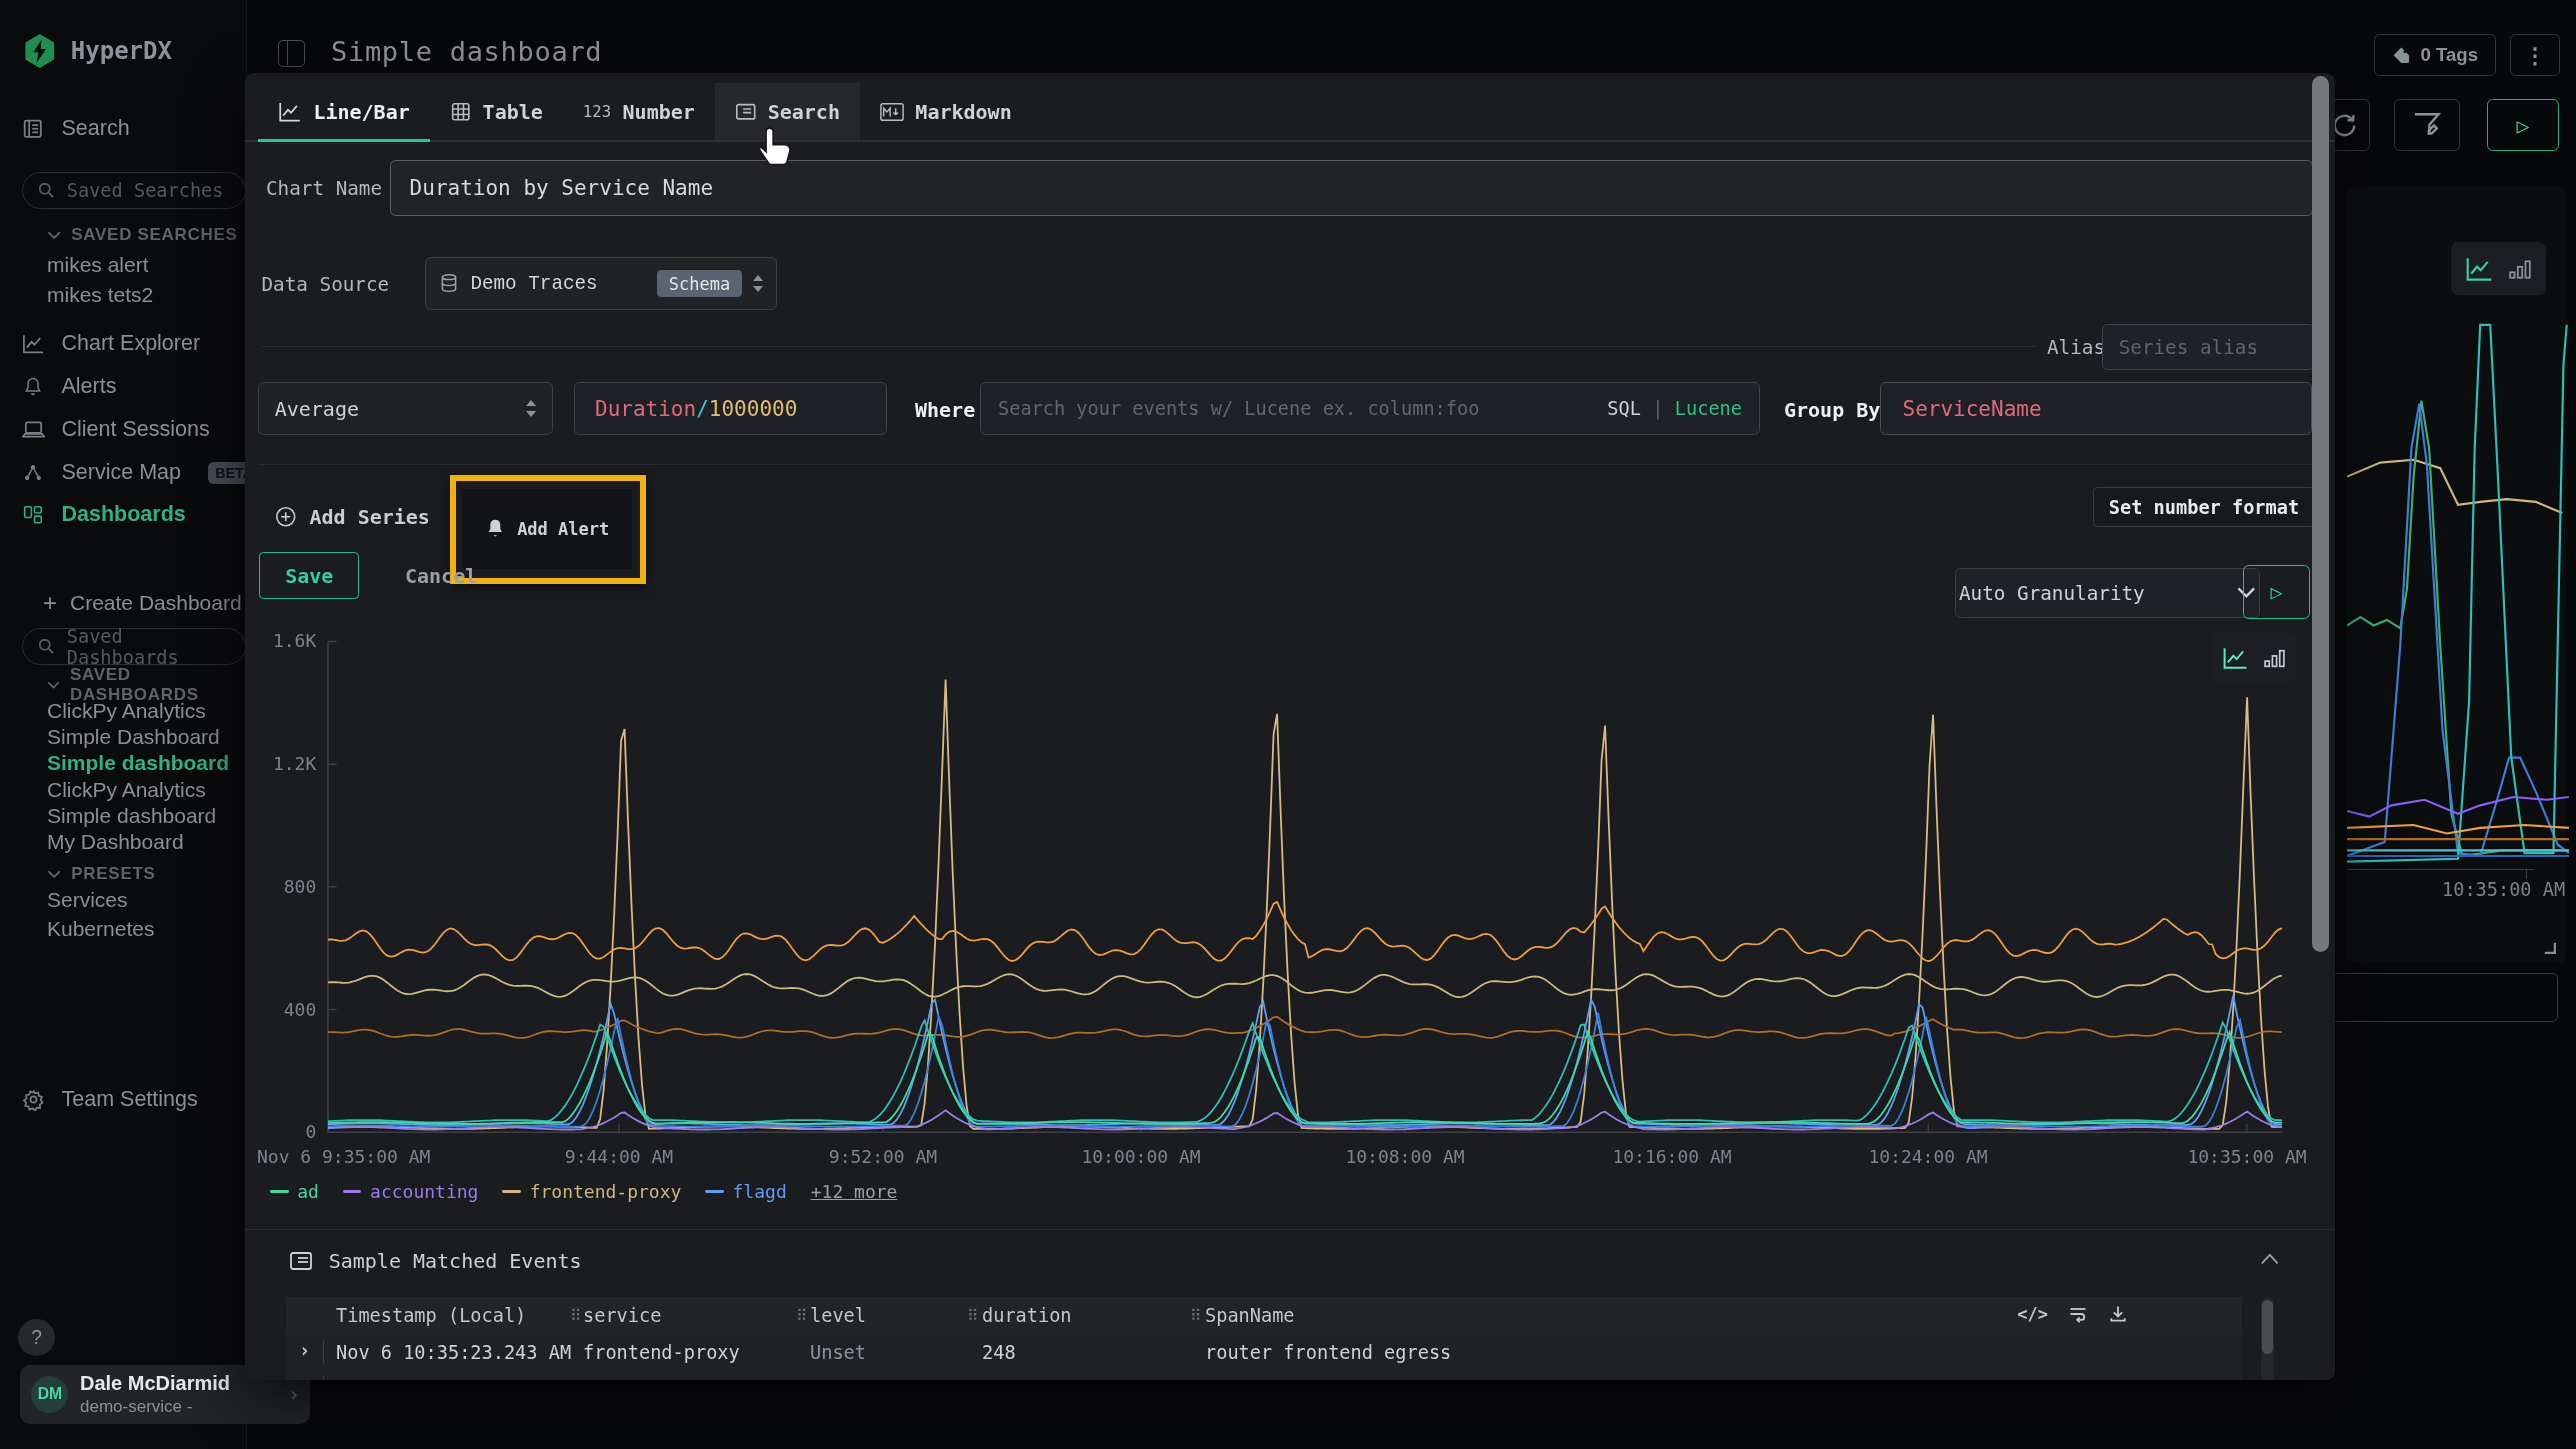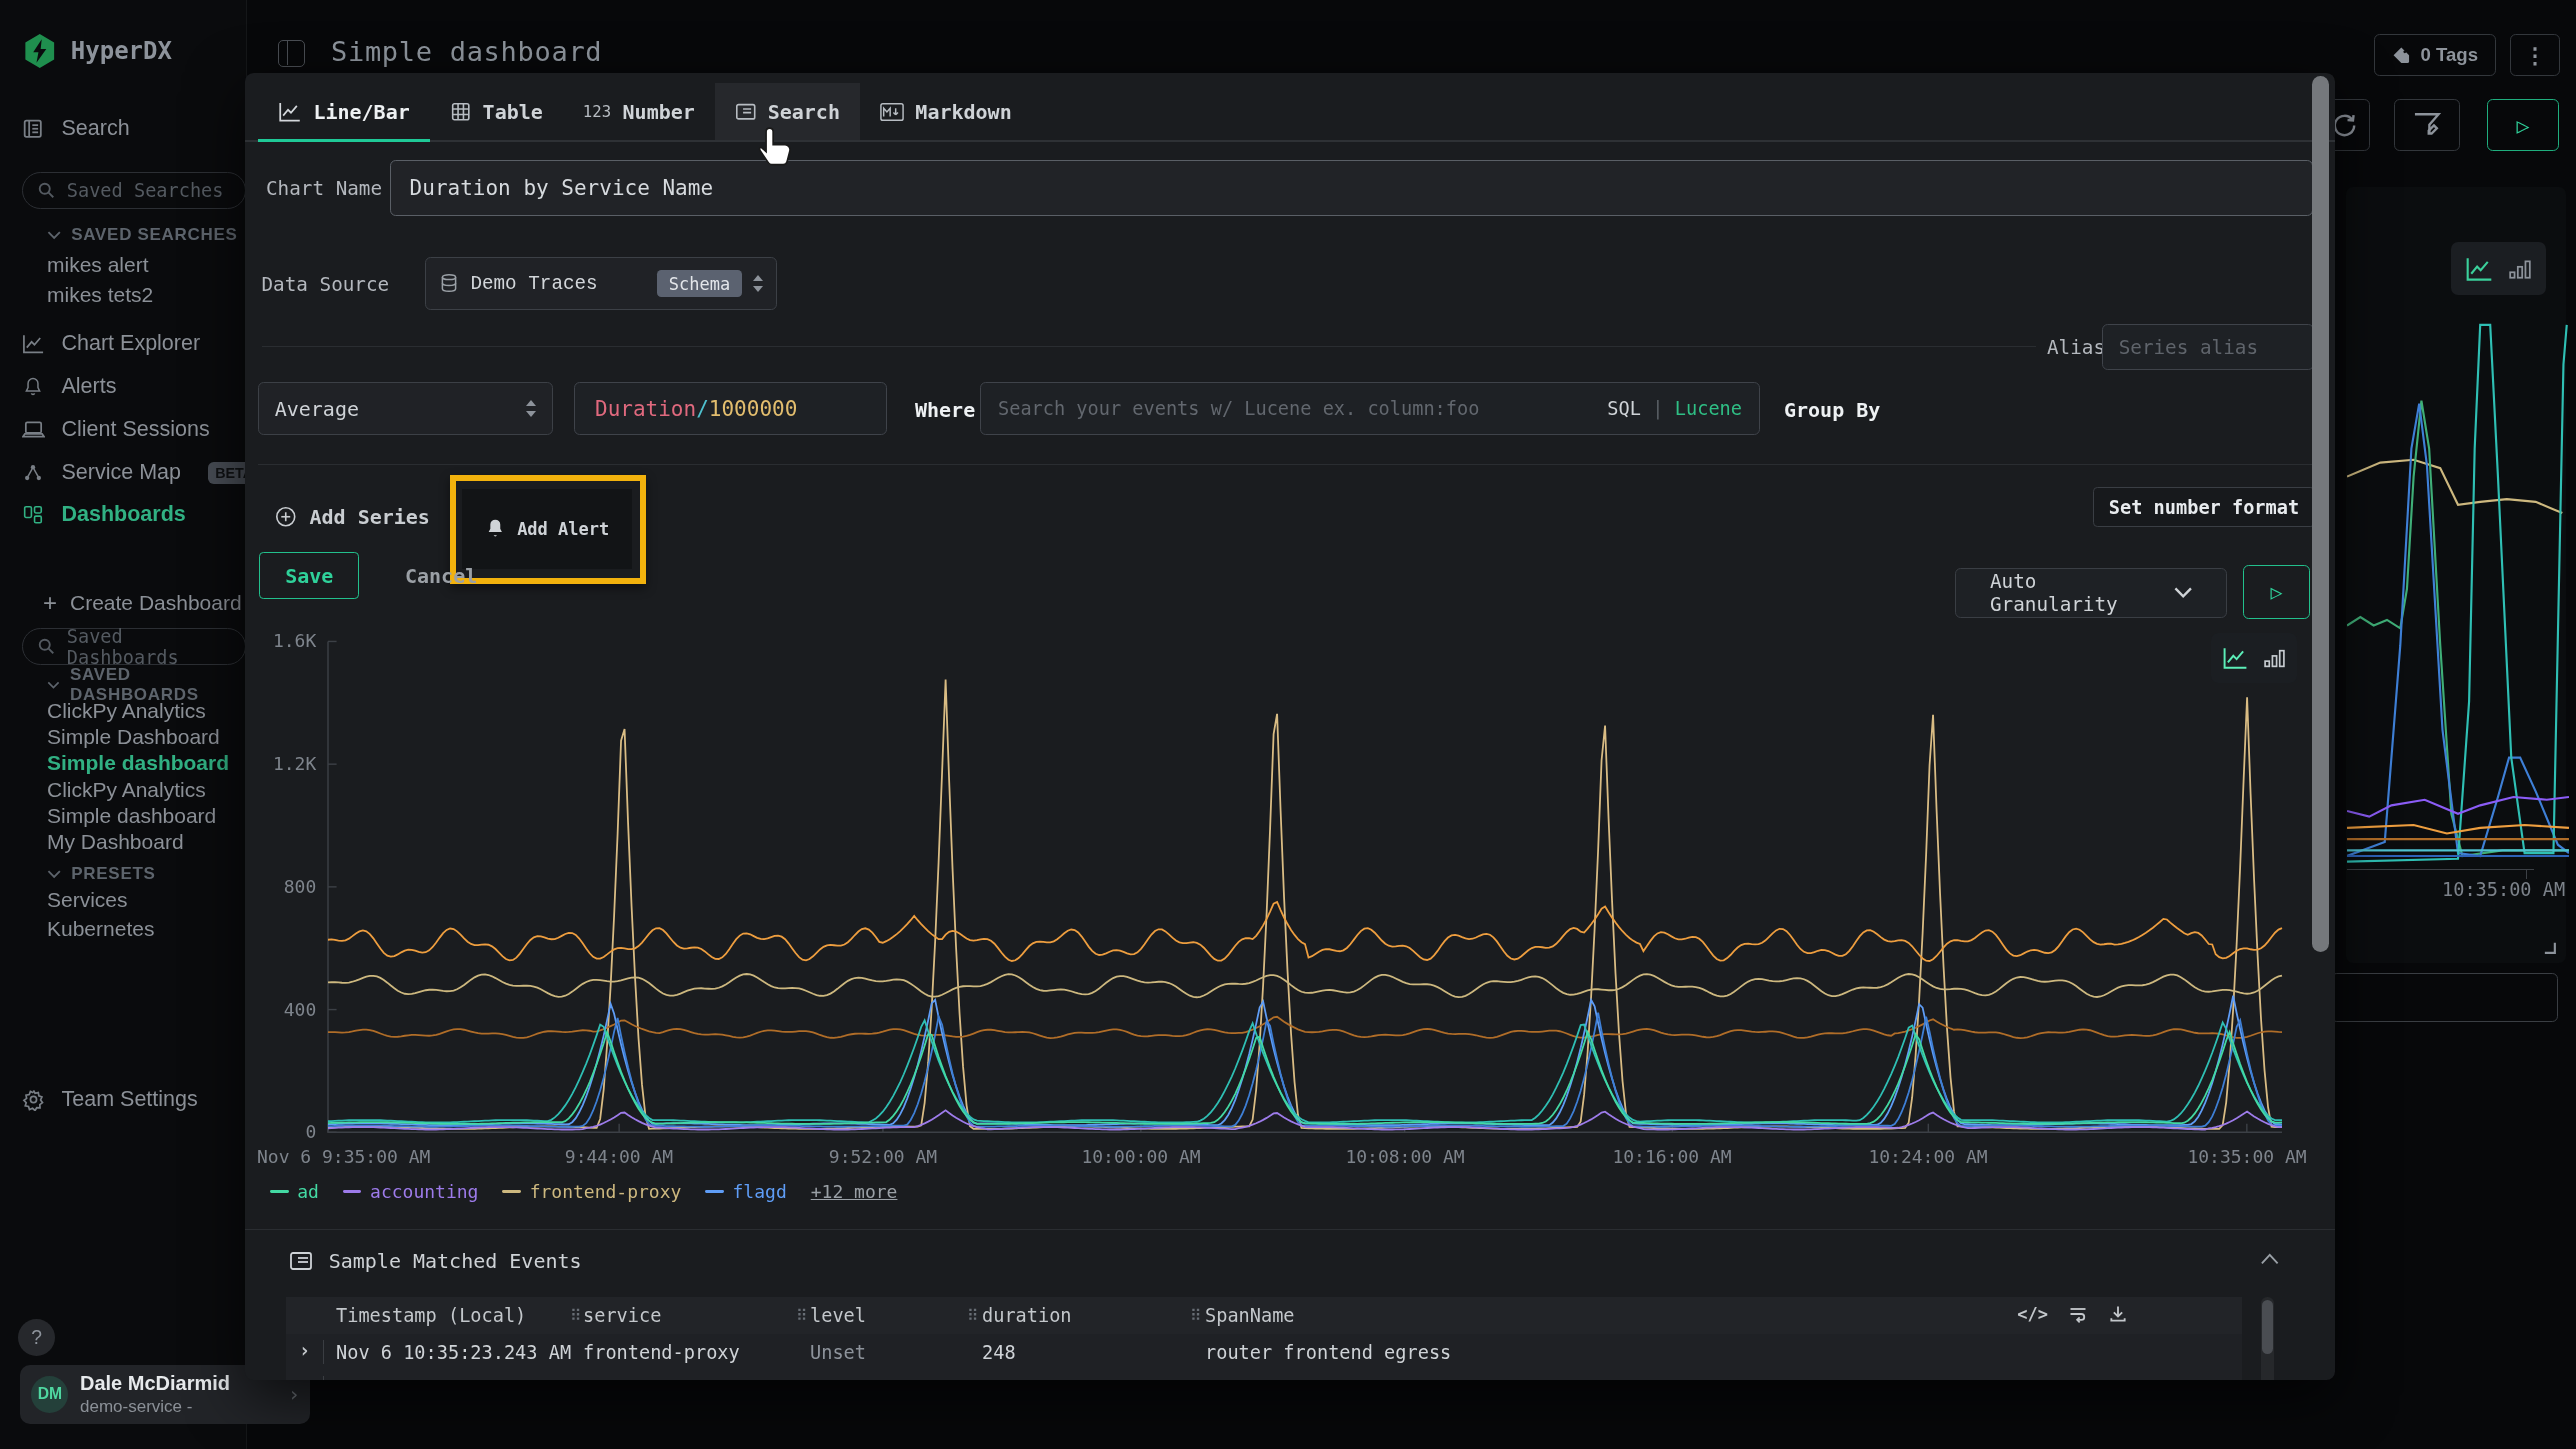--- a/index.html
+++ b/index.html
@@ -393,20 +393,23 @@
     <div class="m boldlab" style="left:670px;top:325px;">Where</div>
     <div class="m input-box" style="left:735px;top:309px;width:780px;height:53px;padding:0 17px;">
       <span style="font-size:18.6px;color:#62676e;white-space:nowrap;overflow:hidden;">Search your events w/ Lucene ex. column:foo</span>
       <span style="margin-left:auto;display:flex;gap:11.4px;font-size:18.6px;white-space:nowrap;">
         <span style="color:#d0d4d8;">SQL</span>
         <span style="color:#5a5f65;">|</span>
         <span style="color:#2fbf85;">Lucene</span>
       </span>
     </div>
     <div class="m boldlab" style="left:1539px;top:325px;">Group By</div>
+    <div class="m input-box" style="left:1635px;top:309px;width:432px;height:53px;border-color:#4a4f56;padding-left:21.5px;">
+      <span style="font-size:21px;color:#e0697e;">ServiceName</span>
+    </div>
 
     <div class="m divline" style="left:13px;top:391px;width:2056px;"></div>
 
     <div class="m ghost-btn" style="left:30px;top:422px;height:43px;">
       <svg width="21.5" height="21.5" viewBox="0 0 24 24" fill="none" stroke="#c9cdd1" stroke-width="1.8">
           <circle cx="12" cy="12" r="10"></circle>
           <line x1="12" y1="7" x2="12" y2="17"></line>
           <line x1="7" y1="12" x2="17" y2="12"></line>
         </svg>
       <span>Add Series</span>
@@ -421,21 +424,21 @@
       </div>
     </div>
     <div class="m" style="left:1848px;top:414px;width:222px;height:40px;border:1.4px solid #3a3e44;border-radius:4.3px;background:#17191c;display:flex;align-items:center;justify-content:center;font-size:18.6px;font-weight:bold;color:#e8ebee;">
         <span>Set number format</span>
       </div>
 
     <div class="m" style="left:14.3px;top:479px;width:100px;height:47px;border:1.4px solid #22c08c;border-radius:4.3px;display:flex;align-items:center;justify-content:center;font-size:20px;font-weight:bold;color:#2fd19a;">
         <span>Save</span>
       </div>
     <div class="m" style="left:160px;top:491px;font-size:20px;font-weight:bold;color:#9ba0a6;cursor:pointer;"><span>Cancel</span></div>
-    <div class="m input-box" style="left:1710px;top:495px;width:272px;height:50px;padding:0 34px;border-color:#3a3e44;">
+    <div class="m input-box" style="left:1710px;top:495px;width:305px;height:50px;padding:0 3px;border-color:#3a3e44;text-align:right;">
       <span style="font-size:19.3px;color:#cfd3d7;">Auto Granularity</span>
       <svg style="margin-left:auto;" width="18.6" height="11.4" viewBox="0 0 26 16">
           <polyline points="2,2 13,13 24,2" fill="none" stroke="#cfd3d7" stroke-width="3.4"></polyline>
         </svg>
     </div>
     <div class="m" style="left:1998px;top:492px;width:67px;height:54px;border:1.4px solid #22c08c;border-radius:5.7px;display:flex;align-items:center;justify-content:center;color:#2fd19a;font-size:20px;">
         <span>▷</span>
       </div>
 
     <div id="y-labels">

